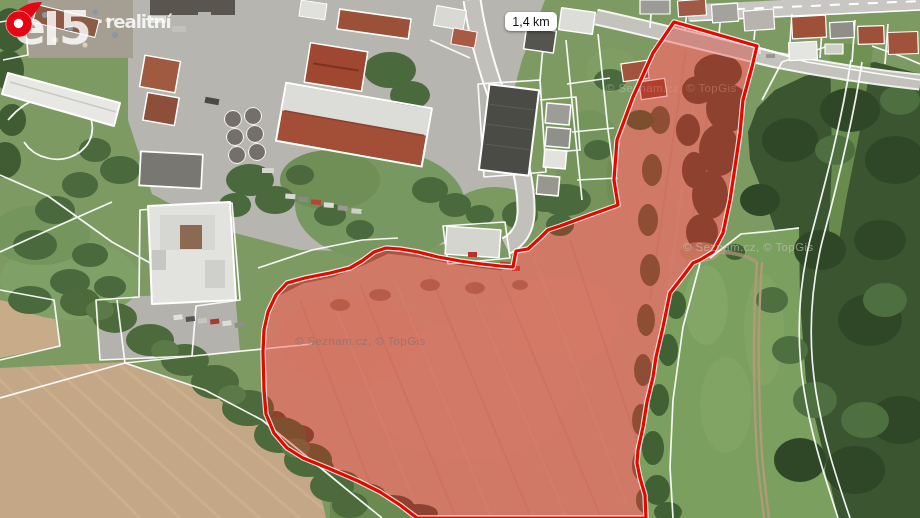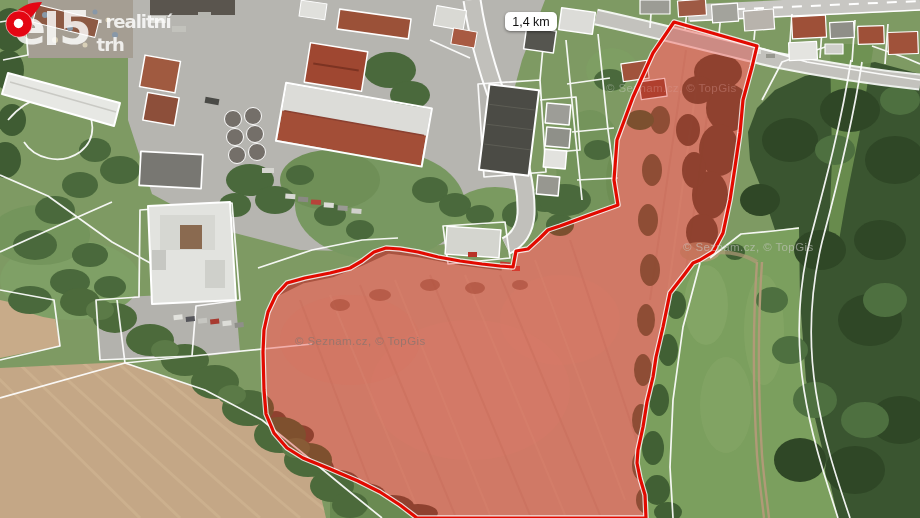--- a/index.html
+++ b/index.html
@@ -389,21 +389,20 @@
   <text class="wm" x="295" y="345" fill="#7d7470" opacity="0.65">© Seznam.cz, © TopGis</text>
   <text class="wm" x="683" y="251" fill="#c8c8c4" opacity="0.6">© Seznam.cz, © TopGis</text>
 </svg>
 
 <div class="brand-logo">
   <span class="logo-e">e</span>
       <span class="logo-bar"></span>
       <span class="logo-five">5</span>
   <div class="logo-text">
     <div><span class="logo-dot">·</span><span>realitní</span></div>
-    <div>trh</div>
   </div>
 </div>
 
 <div class="distance-pill">1,4 km</div>
 
 <svg class="pin" width="48" height="46" viewBox="0 0 48 46">
   <path d="M 42,2 C 30,2 22,6 16,12 L 27,22 C 33,15 39,9 42,2 Z" fill="#e40613"></path>
   <circle cx="19" cy="24" r="13.2" fill="#e40613" stroke="#ffffff" stroke-opacity="0.55" stroke-width="1"></circle>
   <circle cx="18.5" cy="23.5" r="4.7" fill="#ffffff"></circle>
 </svg>

